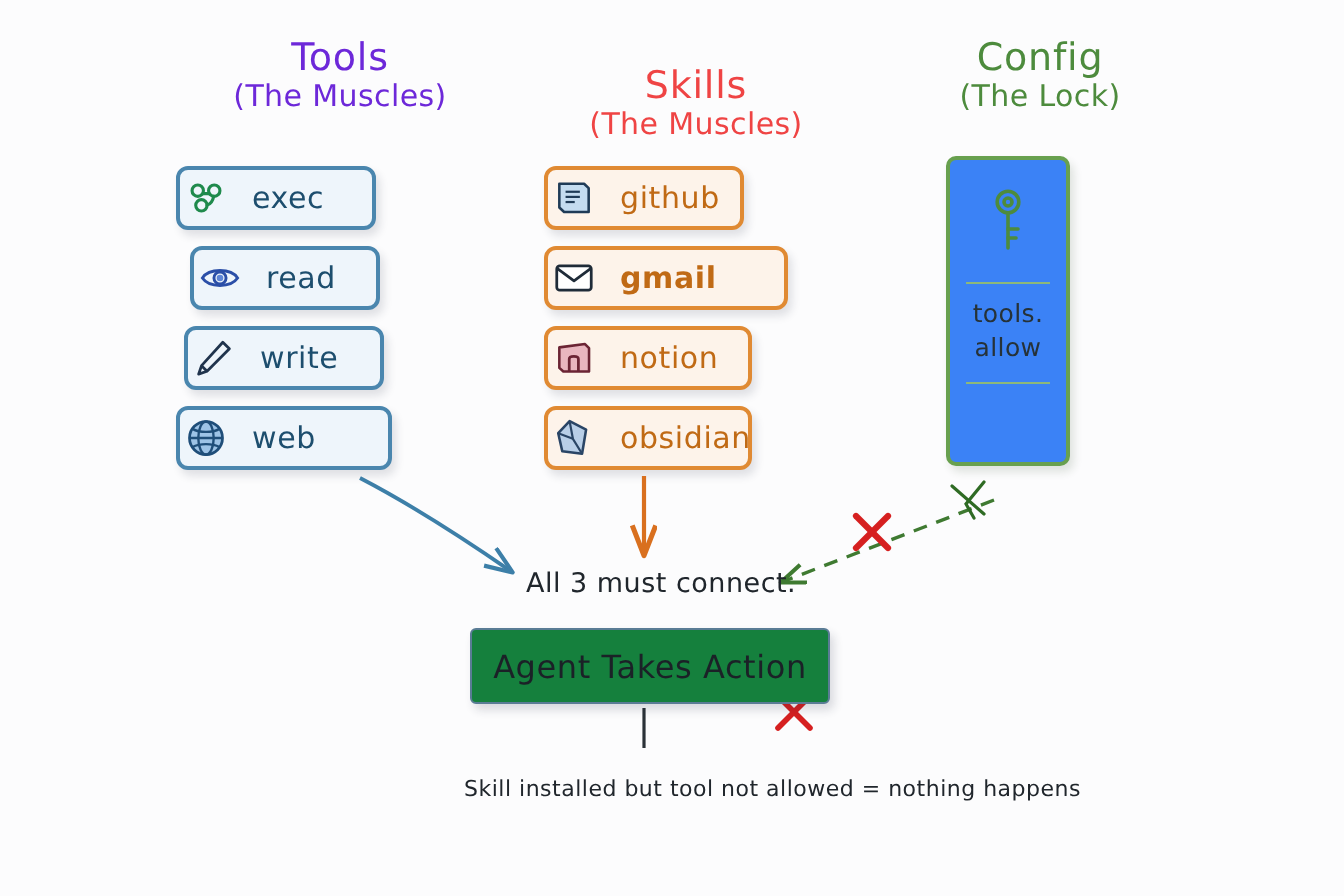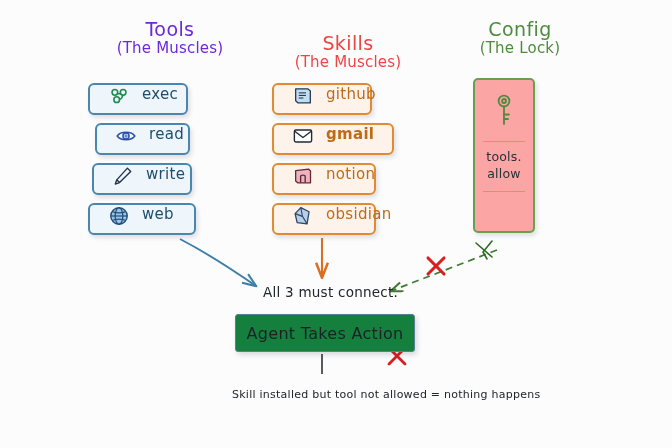--- a/index.html
+++ b/index.html
@@ -45,26 +45,26 @@
     letter-spacing: 0.2px;
   }
   .head-tools   { left: 60px;  top: 18px; width: 220px; color: #6d28d9; }
   .head-skills  { left: 248px; top: 32px; width: 200px; color: #ef4444; }
   .head-config  { left: 430px; top: 18px; width: 180px; color: #4d8b3d; }
 
   
   .chip {
     position: absolute;
     display: flex;
-    align-items: flex-start;
+    align-items: center;
     box-sizing: border-box;
     border-radius: 6px;
     border-width: 2px;
     border-style: solid;
-    padding-left: 18px;
+    padding-left: 2px;
     box-shadow: 2px 3px 4px rgba(30,40,60,0.13);
   }
   .chip .glyph {
     width: 22px;
     height: 22px;
     flex: 0 0 22px;
     display: block;
     margin-right: 12px;
   }
   .chip .lbl {
@@ -88,21 +88,21 @@
   
   .config-panel {
     position: absolute;
     left: 473px;
     top: 78px;
     width: 62px;
     height: 155px;
     box-sizing: border-box;
     border: 2px solid #68a04f;
     border-radius: 5px;
-    background: #fca5a5;
+    background: #3b82f6;
     box-shadow: 2px 3px 4px rgba(40,70,35,0.14);
     display: flex;
     flex-direction: column;
     align-items: center;
   }
   .config-panel .keywrap {
     margin-top: 11px;
     width: 26px;
     height: 40px;
   }

